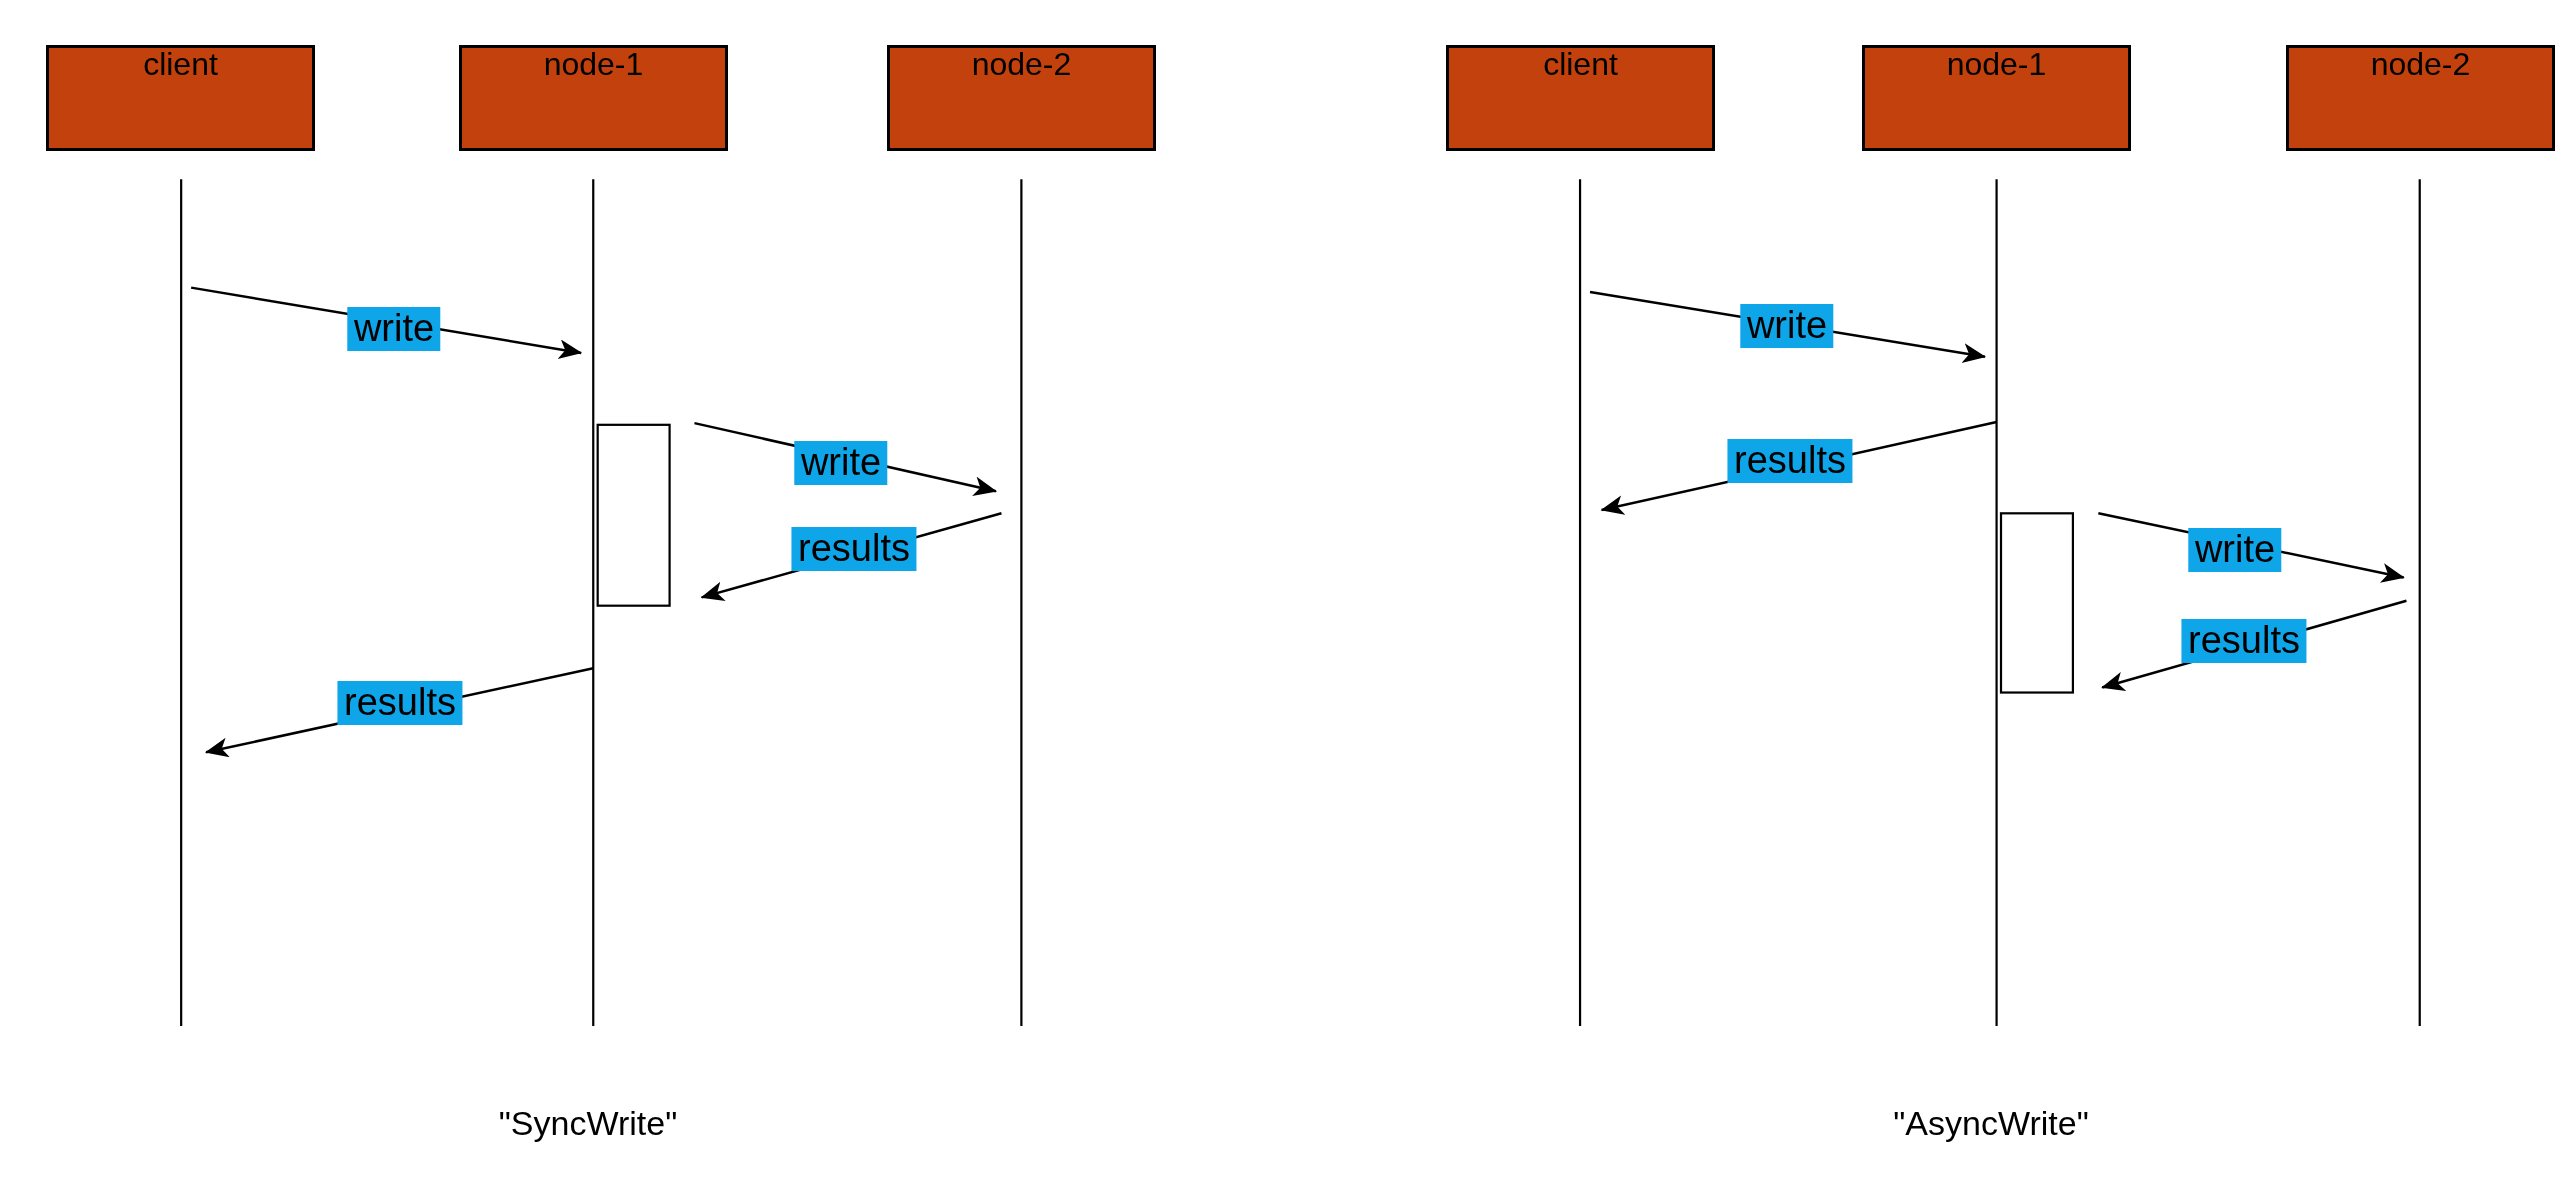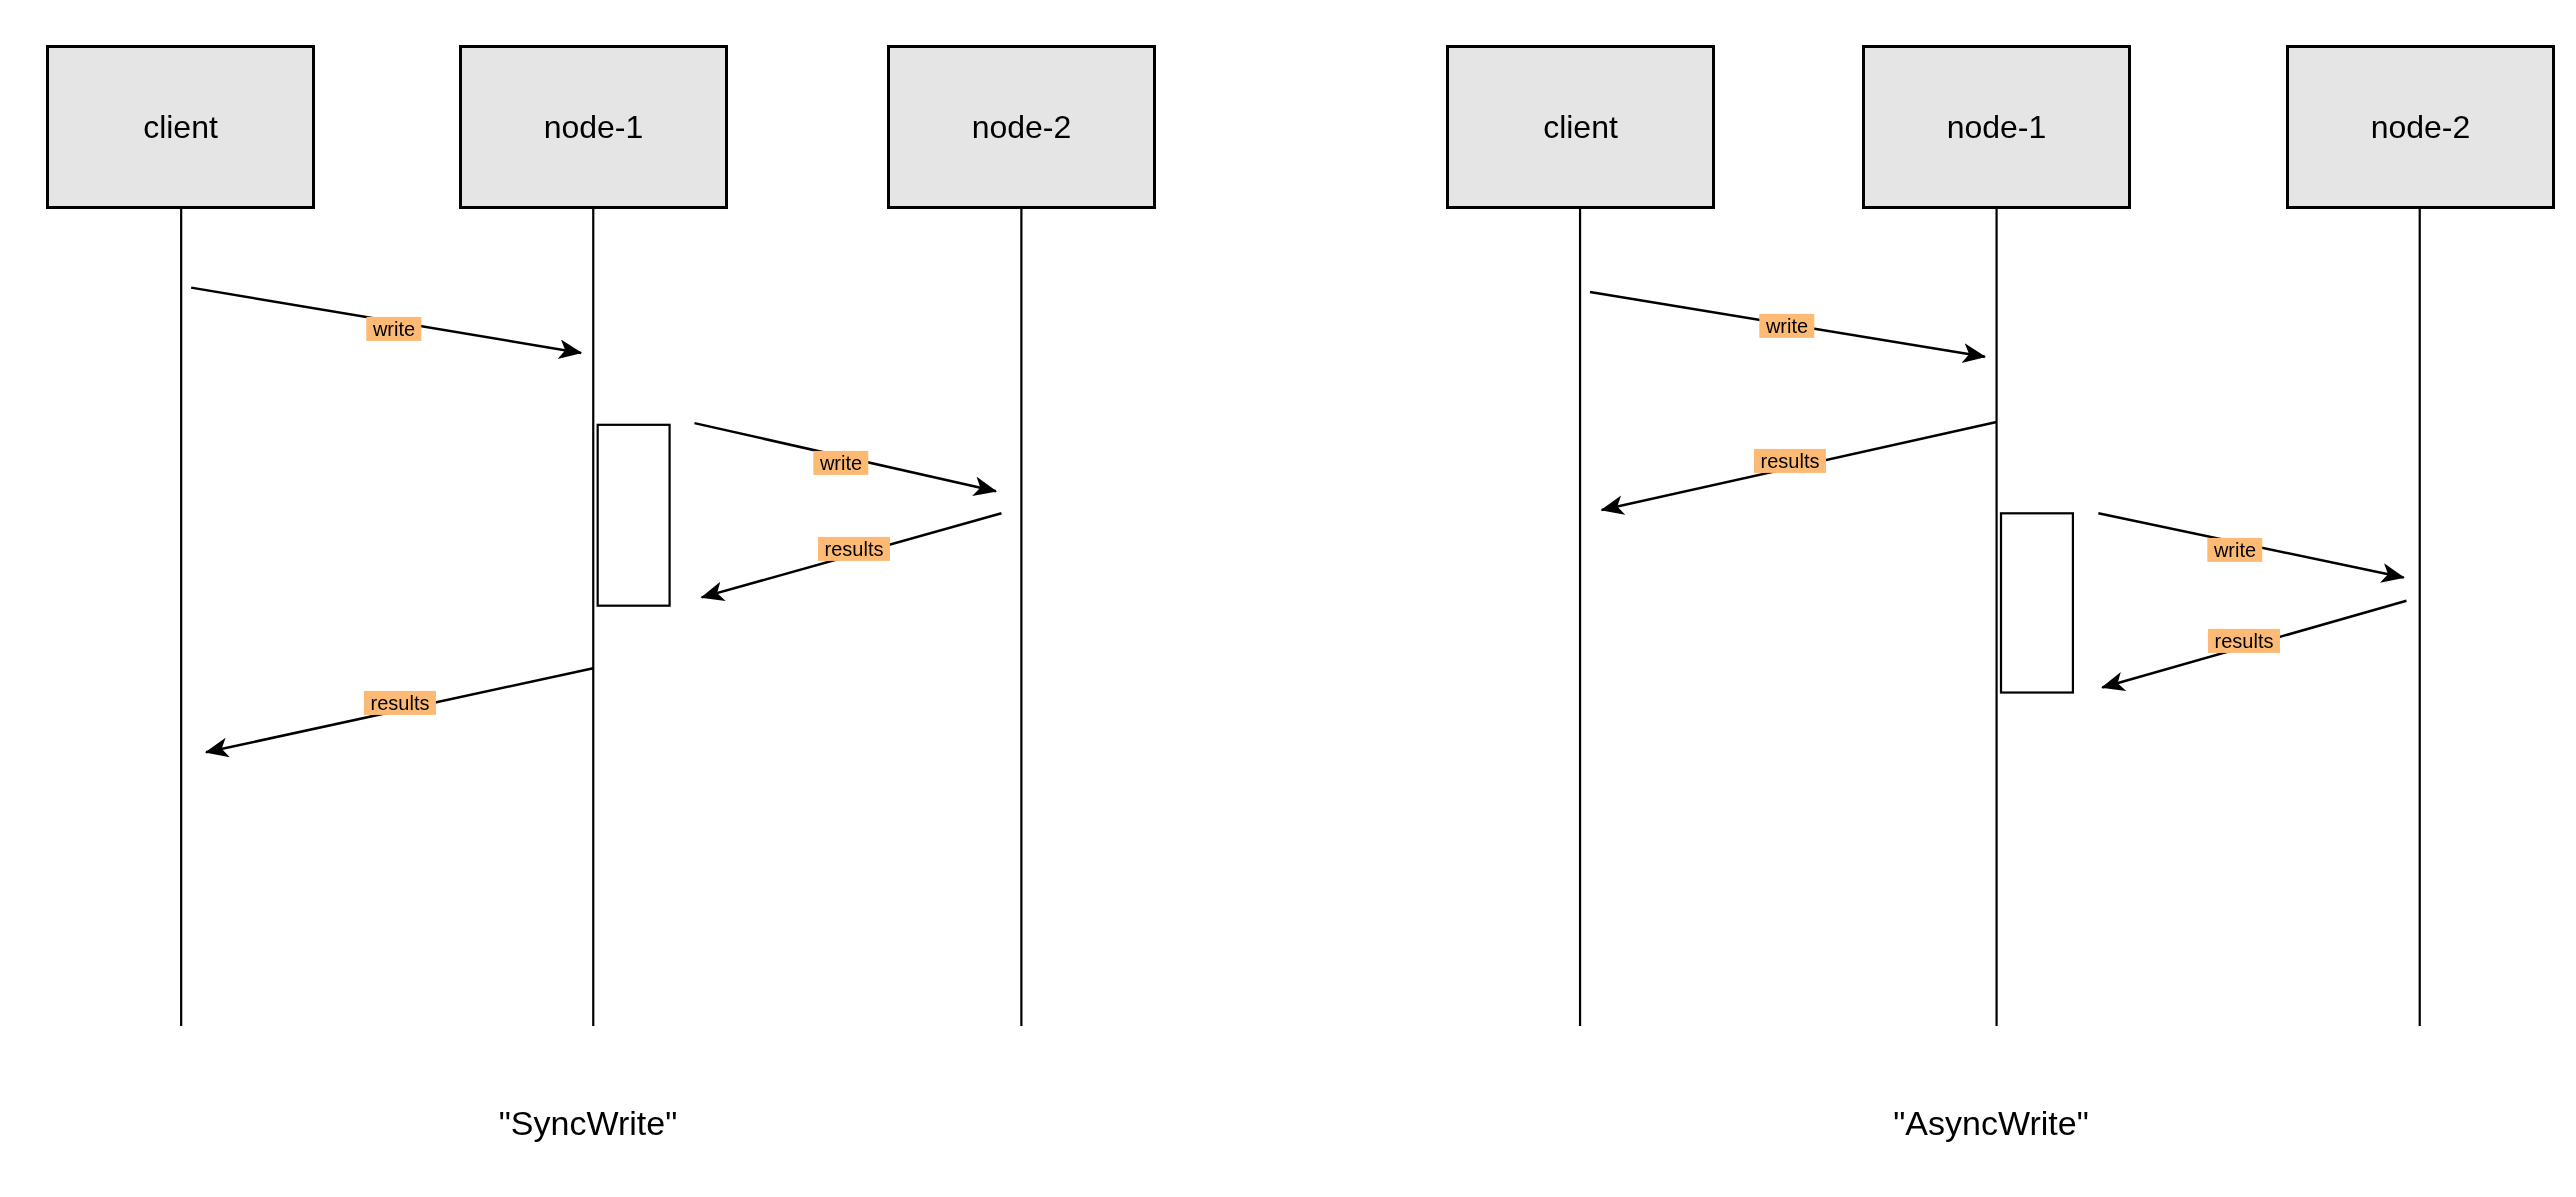--- a/index.html
+++ b/index.html
@@ -20,37 +20,37 @@
     position: absolute;
     left: 0;
     top: 0;
     width: 2576px;
     height: 1197px;
   }
   .actor {
     position: absolute;
     top: 45px;
     width: 269px;
-    height: 164px;
+    height: 106px;
     box-sizing: border-box;
     border: 3.9px solid #000000;
-    background: #e5e5e5;
+    background: #c2410c;
     display: flex;
-    align-items: center;
+    align-items: flex-start;
     justify-content: center;
     font-size: 32px;
     line-height: 1;
     white-space: nowrap;
   }
   .msg-label {
     position: absolute;
     transform: translate(-50%, -50%);
-    background: #fdba74;
+    background: #0ea5e9;
     padding: 1.1px 6.6px;
-    font-size: 20px;
+    font-size: 38px;
     line-height: 1.1;
     white-space: nowrap;
   }
   .caption {
     position: absolute;
     transform: translate(-50%, -50%);
     font-size: 34px;
     line-height: 1.1;
     white-space: nowrap;
   }

